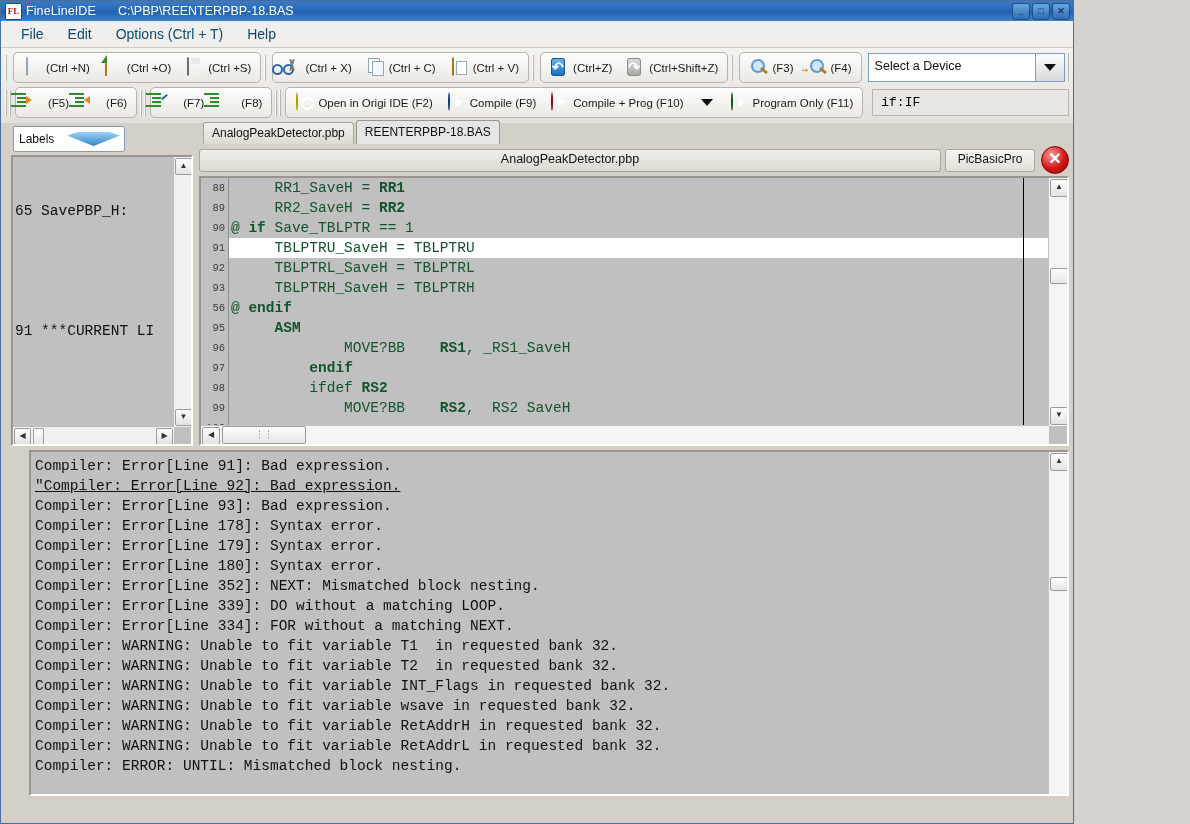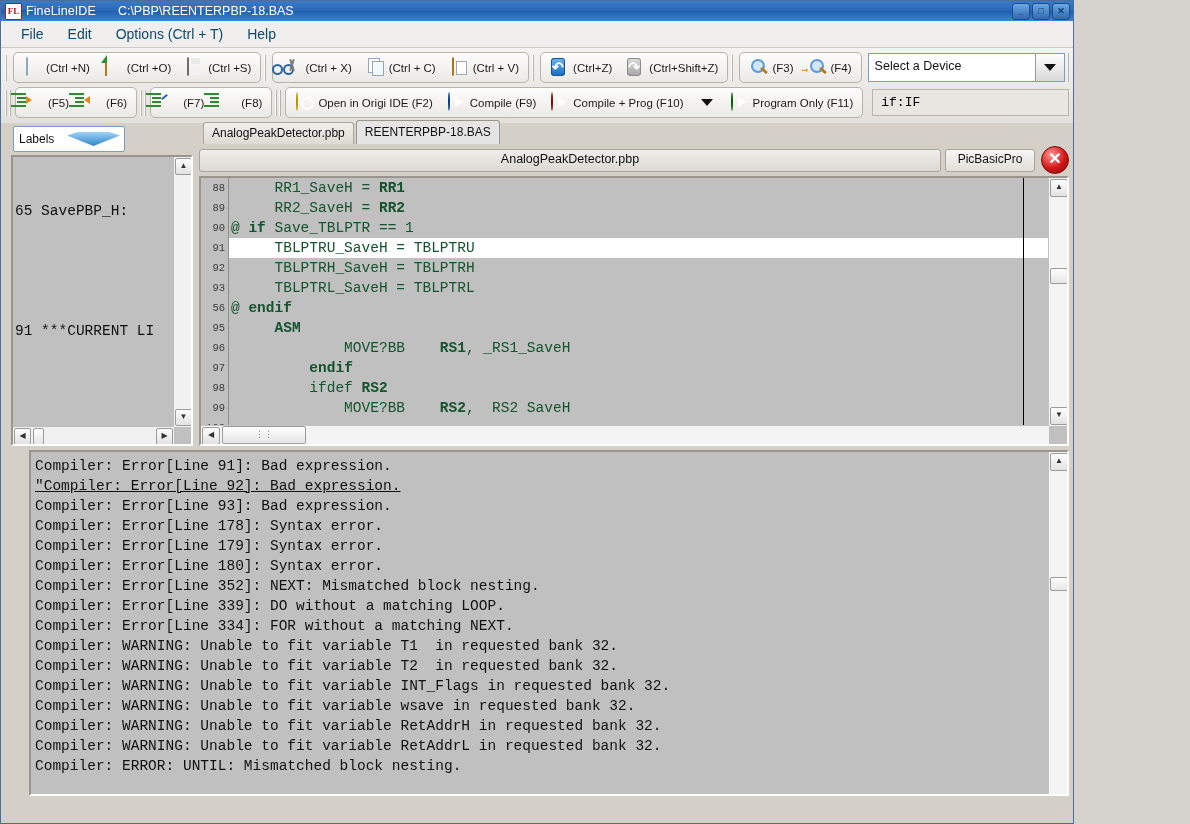--- a/index.html
+++ b/index.html
@@ -376,22 +376,22 @@
               <div>97</div>
               <div>98</div>
               <div>99</div>
               <div>100</div>
             </div>
           <div class="codelines" id="codelines">
               <div class="cl"><span>     RR1_SaveH = </span><b>RR1</b></div>
               <div class="cl"><span>     RR2_SaveH = </span><b>RR2</b></div>
               <div class="cl"><span>@ </span><b>if</b><span> Save_TBLPTR == 1</span></div>
               <div class="cl cur"><span>     TBLPTRU_SaveH = TBLPTRU</span></div>
+              <div class="cl"><span>     TBLPTRL_SaveH = TBLPTRL</span></div>
               <div class="cl"><span>     TBLPTRH_SaveH = TBLPTRH</span></div>
-              <div class="cl"><span>     TBLPTRL_SaveH = TBLPTRL</span></div>
               <div class="cl"><span>@ </span><b>endif</b></div>
               <div class="cl"><span>     </span><b>ASM</b></div>
               <div class="cl"><span>             MOVE?BB    </span><b>RS1</b><span>, _RS1_SaveH</span></div>
               <div class="cl"><span>         </span><b>endif</b></div>
               <div class="cl"><span>         ifdef </span><b>RS2</b></div>
               <div class="cl"><span>             MOVE?BB    </span><b>RS2</b><span>,  RS2 SaveH</span></div>
             </div>
           <div class="marginline"></div>
         </div>
         <div class="ed-vsb">

